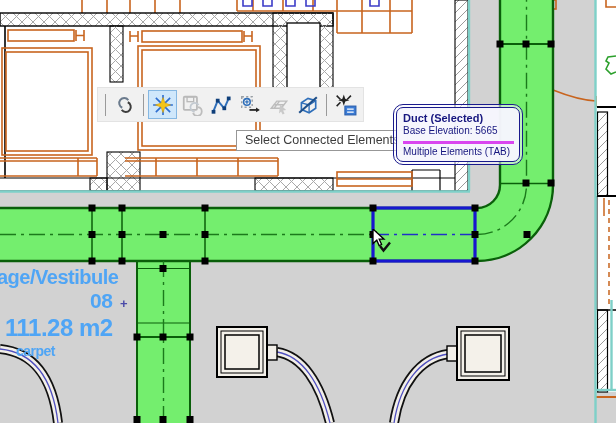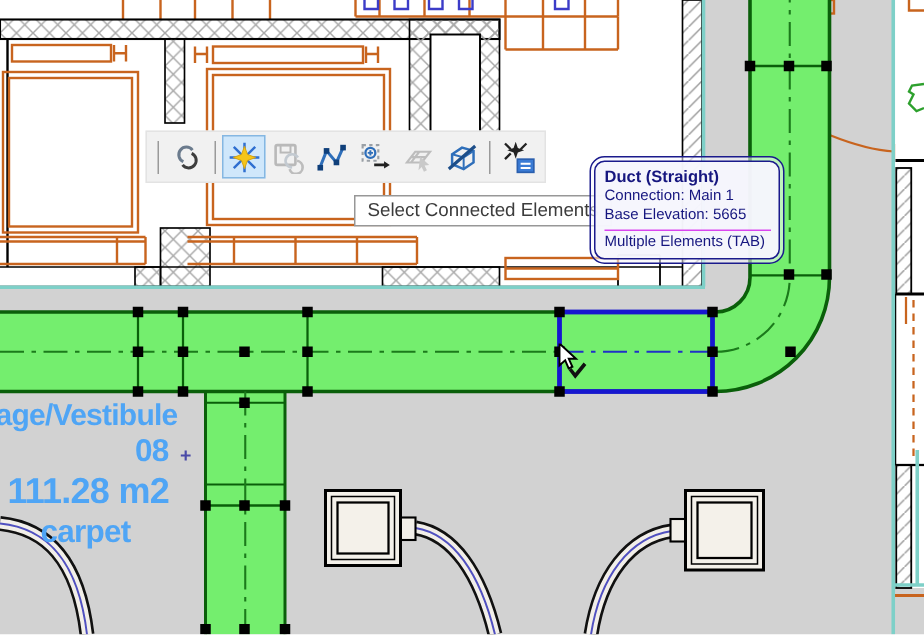--- a/index.html
+++ b/index.html
@@ -22,21 +22,21 @@
            color:#3c3c3c;white-space:nowrap;}
 
   
   .infobox{position:absolute;left:393px;top:104px;z-index:6;width:130px;
            border:1px solid #1a1a8c;border-radius:10px;padding:2px;box-sizing:border-box;
            background:rgba(250,250,255,0.55);}
   .infobox-inner{border:1.5px solid #1a1a8c;border-radius:7px;
            background:rgba(246,246,253,0.95);padding:3px 5px 2px 6px;
            color:#16167f;font-size:10px;line-height:12.6px;}
   .infobox-title{font-weight:bold;font-size:11px;line-height:14px;}
-  .infobox-footer{border-top:1px solid #d946ef;margin-top:3px;padding:2px 0 1px 0;
+  .infobox-footer{border-top:3px solid #d946ef;margin-top:3px;padding:2px 0 1px 0;
            font-size:10px;}
 
   
   .roomlabel{position:absolute;z-index:2;color:#4fa5f5;font-weight:bold;
              letter-spacing:-0.5px;white-space:nowrap;}
   .rl-plus{position:absolute;z-index:2;color:#4a4aa8;font-weight:bold;}
 
   .cursor{position:absolute;left:371px;top:229px;z-index:9;}
 </style>
 </head>
@@ -312,31 +312,30 @@
       </svg>
     </div>
   </div>
 
   <div class="tooltip">
     <span>Select Connected Elements</span>
   </div>
 
   <div class="infobox">
     <div class="infobox-inner">
-      <div class="infobox-title">Duct (Straight)</div>
-      <div>Connection: Main 1</div>
+      <div class="infobox-title">Duct (Selected)</div>
       <div>Base Elevation: 5665</div>
       <div class="infobox-footer">Multiple Elements (TAB)</div>
     </div>
   </div>
 
   <div class="roomlabel" style="left:-3px;top:266px;font-size:20px;">age/Vestibule</div>
   <div class="roomlabel" style="left:90px;top:289px;font-size:21px;">08</div>
   <div class="rl-plus" style="left:120px;top:296px;font-size:13px;">+</div>
   <div class="roomlabel" style="left:5px;top:314px;font-size:24px;">111.28 m2</div>
-  <div class="roomlabel" style="left:27px;top:343px;font-size:21px;">carpet</div>
+  <div class="roomlabel" style="left:16px;top:343px;font-size:14px;">carpet</div>
 
   <svg class="cursor" width="26" height="26" viewBox="0 0 26 26">
     <polygon points="2,0 2,14.5 5.8,11.2 8.1,16.6 10.6,15.5 8.2,10.2 13,10.2" fill="#fff" stroke="#000" stroke-width="1.3"></polygon>
     <path d="M9,17 l3.5,4.5 6.5,-8" fill="none" stroke="#111" stroke-width="2.4"></path>
   </svg>
 
 </div>
 
 </body></html>

